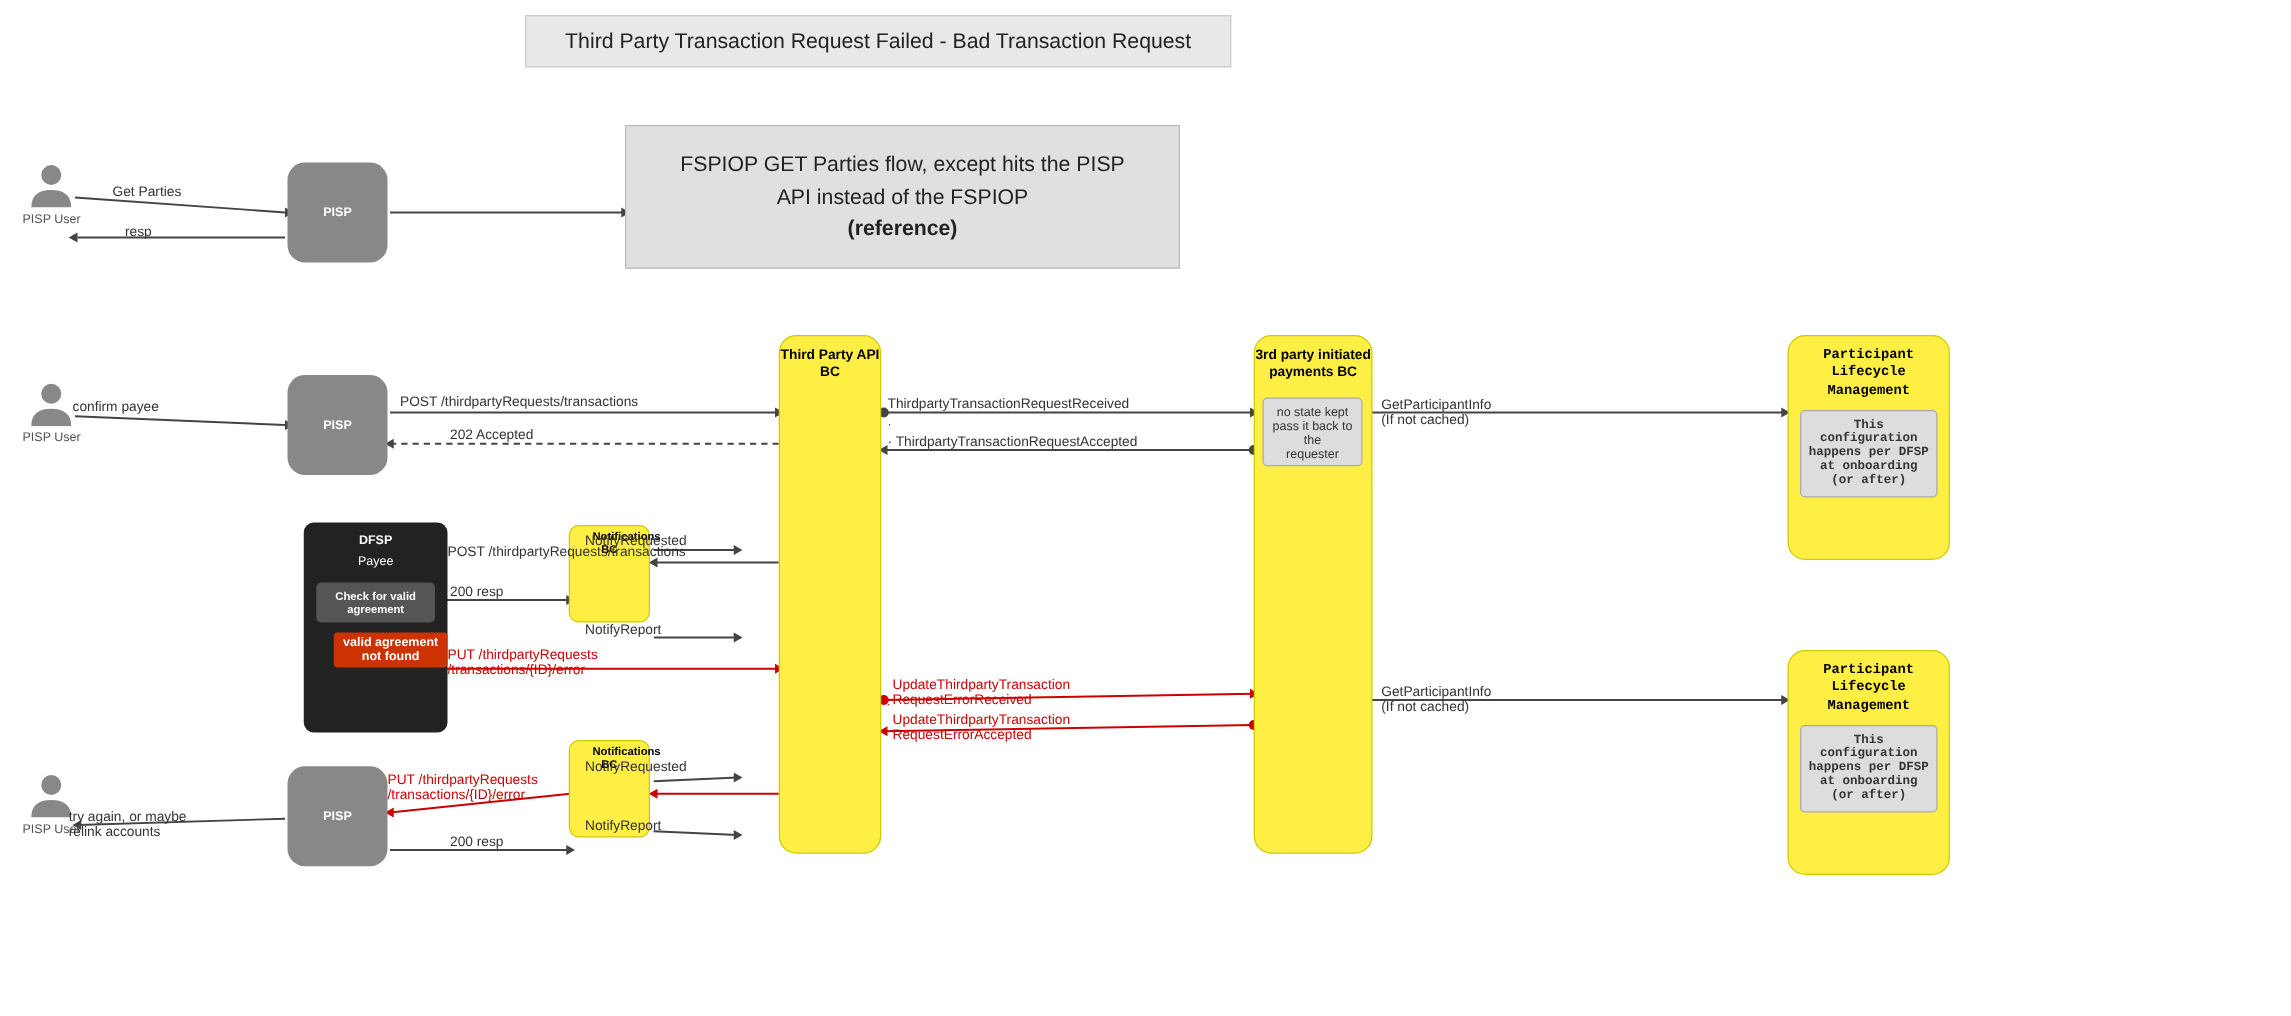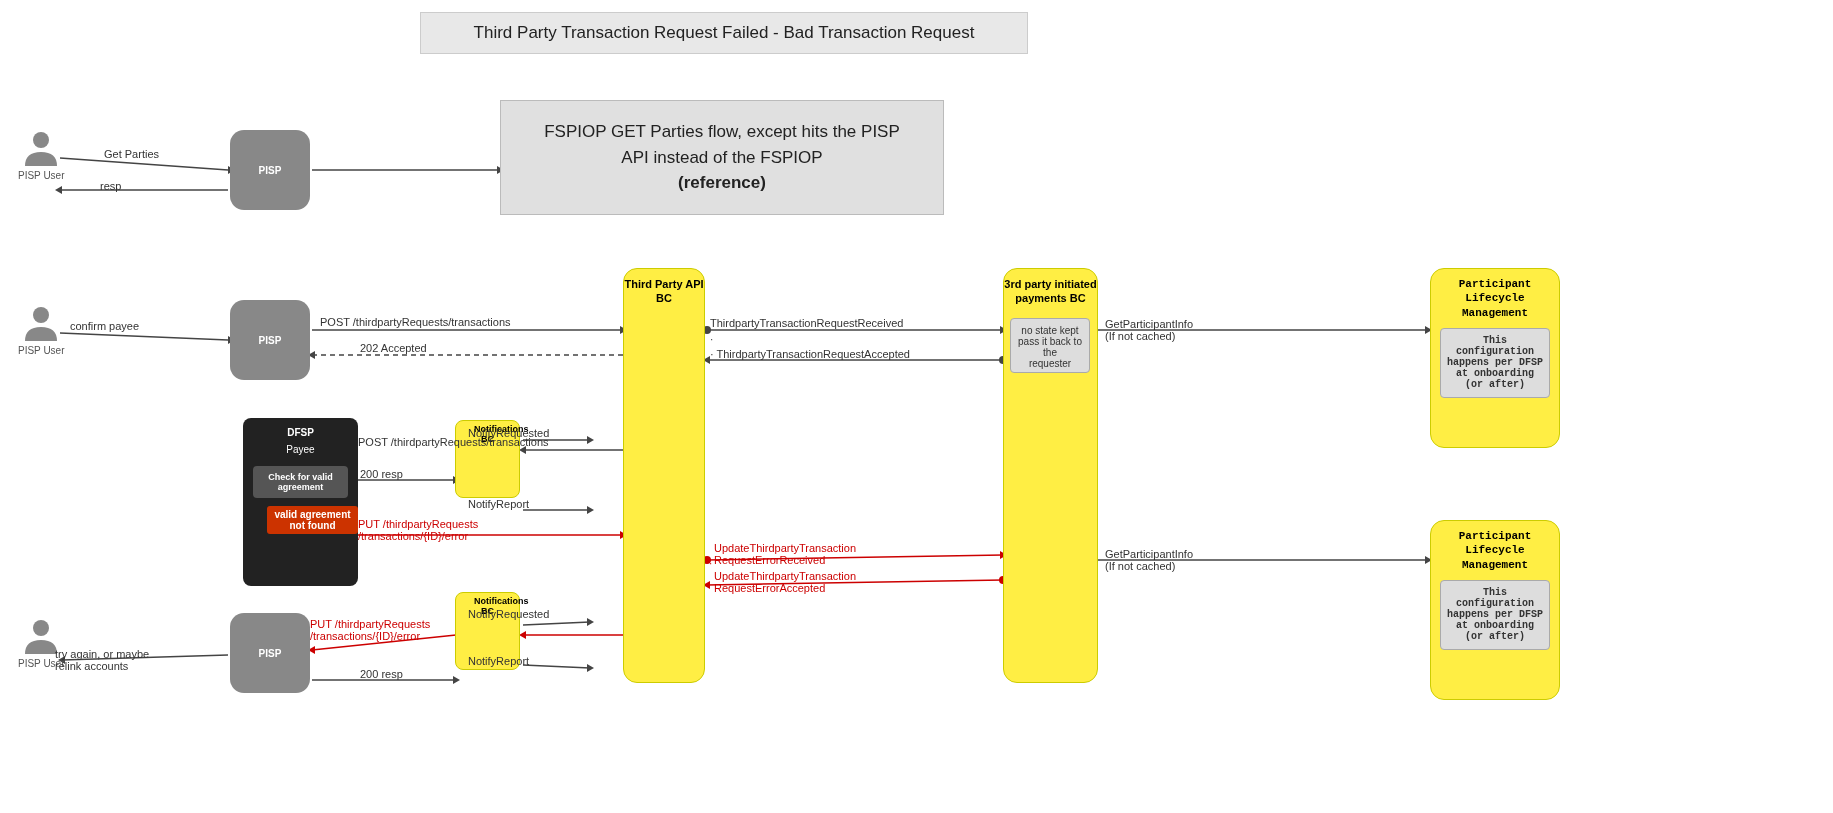--- a/index.html
+++ b/index.html
@@ -14,21 +14,21 @@
     .diagram-container {
       position: relative;
       width: 1833px;
       height: 813px;
     }
     
     .title-box {
       position: absolute;
       top: 12px;
       left: 420px;
-      width: 608px;
+      width: 565px;
       background: #e8e8e8;
       border: 1px solid #ccc;
       padding: 10px 20px;
       text-align: center;
       font-size: 17px;
       color: #222;
     }
     
     .reference-box {
       position: absolute;
@@ -260,35 +260,35 @@
   </div>
 
   <div class="person" style="left:18px; top:130px;">
     <svg class="person-icon" viewBox="0 0 36 36">
       <circle cx="18" cy="10" r="8" fill="#888"></circle>
       <path d="M2 36 Q2 22 18 22 Q34 22 34 36Z" fill="#888"></path>
     </svg>
     <span class="person-label">PISP User</span>
   </div>
 
-  <div class="arrow-label" style="left:104px; top:148px;">Get Parties</div>
+  <div class="arrow-label" style="left:90px; top:148px;">Get Parties</div>
   <div class="arrow-label" style="left:100px; top:180px;">resp</div>
 
   <div class="rounded-box box-gray" style="left:230px; top:130px; width:80px; height:80px;">
     <span class="box-label">PISP</span>
   </div>
 
   <div class="person" style="left:18px; top:305px;">
     <svg class="person-icon" viewBox="0 0 36 36">
       <circle cx="18" cy="10" r="8" fill="#888"></circle>
       <path d="M2 36 Q2 22 18 22 Q34 22 34 36Z" fill="#888"></path>
     </svg>
     <span class="person-label">PISP User</span>
   </div>
-  <div class="arrow-label" style="left:70px; top:320px;">confirm payee</div>
+  <div class="arrow-label" style="left:58px; top:320px;">confirm payee</div>
 
   <div class="rounded-box box-gray" style="left:230px; top:300px; width:80px; height:80px;">
     <span class="box-label">PISP</span>
   </div>
 
   <div class="arrow-label" style="left:320px; top:316px;">POST /thirdpartyRequests/transactions</div>
   <div class="arrow-label" style="left:360px; top:342px;">202 Accepted</div>
 
   <div class="rounded-box box-yellow-tall" style="left:623px; top:268px; width:82px; height:415px; border-radius:14px; display:flex; align-items:flex-start; justify-content:flex-start; padding-top:8px;">
     <span class="box-label" style="font-size:11px;">Third Party API BC</span>

